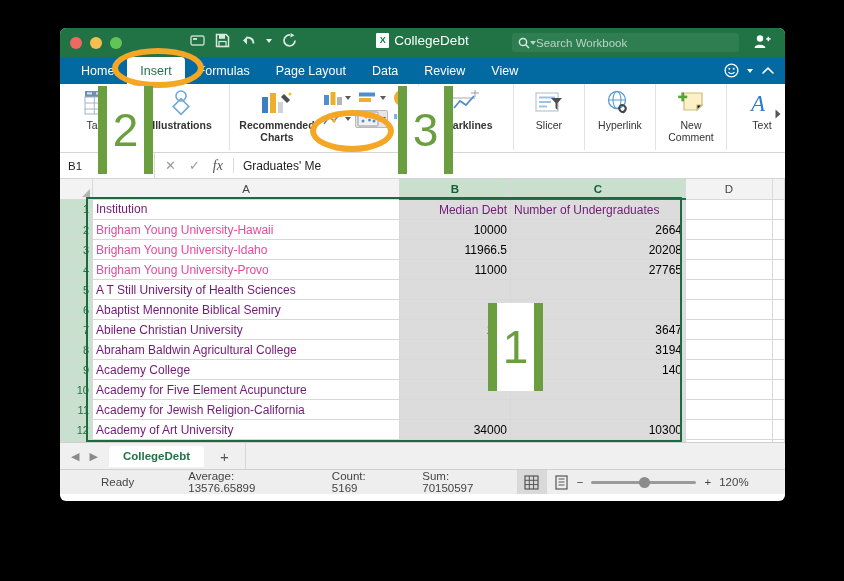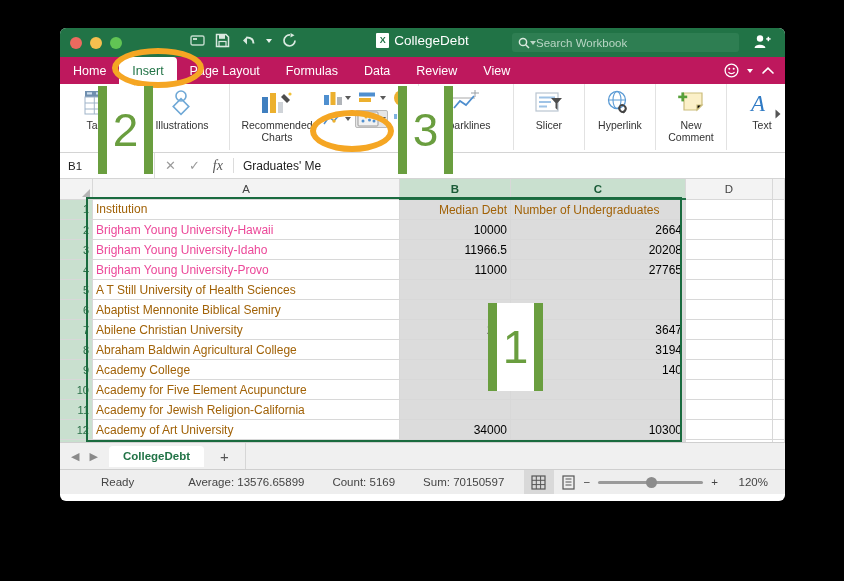--- a/index.html
+++ b/index.html
@@ -105,24 +105,24 @@
   .person-add {
     position: absolute;
     right: 14px;
     top: 6px;
     color: #ffffff;
   }
   
   .tabbar {
     position: relative;
     height: 27px;
-    background: #be185d;
+    background: #0369a1;
     display: flex;
     align-items: stretch;
-    padding-left: 0;
+    padding-left: 8px;
   }
   .tab {
     padding: 0 13px;
     display: flex;
     align-items: center;
     color: #ffffff;
     font-size: 12.5px;
     cursor: default;
   }
   .tab.active {
@@ -172,21 +172,21 @@
     align-items: center;
     gap: 2px;
     cursor: default;
   }
   .rbtn .lbl {
     font-size: 10.5px;
     color: #333333;
     text-align: center;
     line-height: 11.5px;
   }
-  .rbtn.wide { width: 86px; }
+  .rbtn.wide { width: 86px; font-weight: bold; }
   .icon-wrap { height: 30px; display: flex; align-items: center; justify-content: center; }
   .chart-cluster {
     display: flex;
     flex-direction: column;
     padding-top: 4px;
     gap: 2px;
   }
   .chart-row { display: flex; align-items: center; gap: 2px; }
   .mini {
     display: flex;
@@ -305,21 +305,21 @@
     width: 26px;
     background: #f3f3f3;
     text-align: right;
     padding-right: 4px;
     color: #2a6f47;
     font-weight: 700;
     font-size: 11px;
     border-right: 1px solid #c8c8c8;
   }
   .rowhead.sel { background: #c9e0cf; }
-  td.txt { color: #a16207; margin-top: 8px; }
+  td.txt { color: #701a75; margin-top: 8px; }
   td.link { color: #ec4899; }
   td.num { text-align: right; }
   td.selcell { background: #dcdcdc; }
   .colA { width: 300px; }
   .colB { width: 104px; }
   .colC { width: 168px; }
   .colD { width: 80px; }
   .colE { width: auto; }
   
   #selbox {
@@ -375,21 +375,21 @@
   .zoomwrap { display: flex; align-items: center; gap: 8px; padding-right: 8px; }
   .slider-track {
     width: 105px; height: 3px; background: #9a9a9a; border-radius: 2px;
     position: relative;
   }
   .slider-knob {
     position: absolute; left: 48px; top: -4px;
     width: 11px; height: 11px; border-radius: 50%;
     background: #8c8c8c;
   }
-  .zoompct { width: 42px; text-align: right; padding-right: 17px; }
+  .zoompct { width: 42px; text-align: left; padding-right: 24px; }
   
   #scatter-popup {
     position: absolute;
     left: 330px;
     top: 157px;
     width: 104px;
     height: 112px;
     background: #c6dfcf;
     border: 2px solid #2f8152;
     border-radius: 7px;
@@ -511,22 +511,22 @@
             <path d="M0.6 14 C0.6 9.8 11.4 9.8 11.4 14 Z" fill="#ffffff"></path>
             <rect x="12.2" y="4.2" width="4.4" height="1.5" fill="#ffffff"></rect>
             <rect x="13.6" y="2.8" width="1.5" height="4.4" fill="#ffffff"></rect>
           </svg>
       </div>
     </div>
 
     <div class="tabbar">
       <div class="tab">Home</div>
       <div class="tab active">Insert</div>
+      <div class="tab">Formulas</div>
       <div class="tab">Page Layout</div>
-      <div class="tab">Formulas</div>
       <div class="tab">Data</div>
       <div class="tab">Review</div>
       <div class="tab">View</div>
       <div class="tabbar-right">
         <svg width="15" height="15" viewBox="0 0 15 15">
             <circle cx="7.5" cy="7.5" r="6.4" fill="none" stroke="#ffffff" stroke-width="1.3"></circle>
             <circle cx="5.3" cy="5.8" r="1" fill="#ffffff"></circle>
             <circle cx="9.7" cy="5.8" r="1" fill="#ffffff"></circle>
             <path d="M4.4 9 C6 11.2 9 11.2 10.6 9" fill="none" stroke="#ffffff" stroke-width="1.2"></path>
           </svg>

